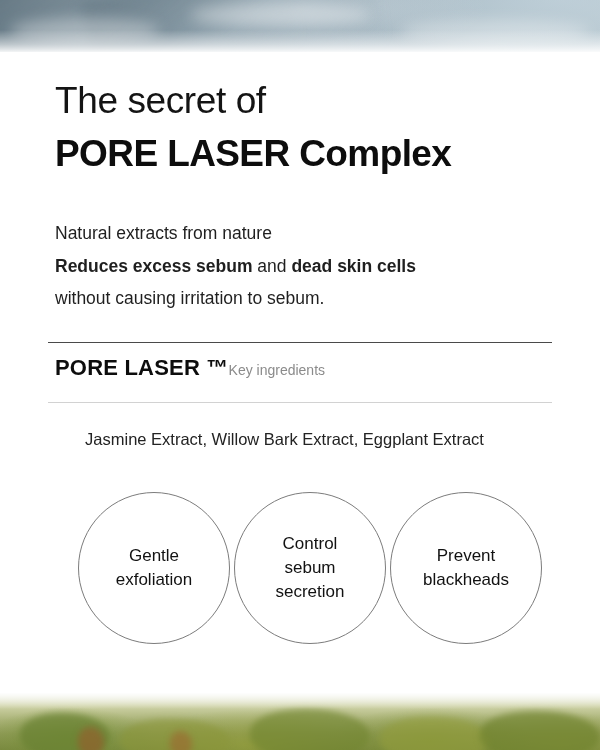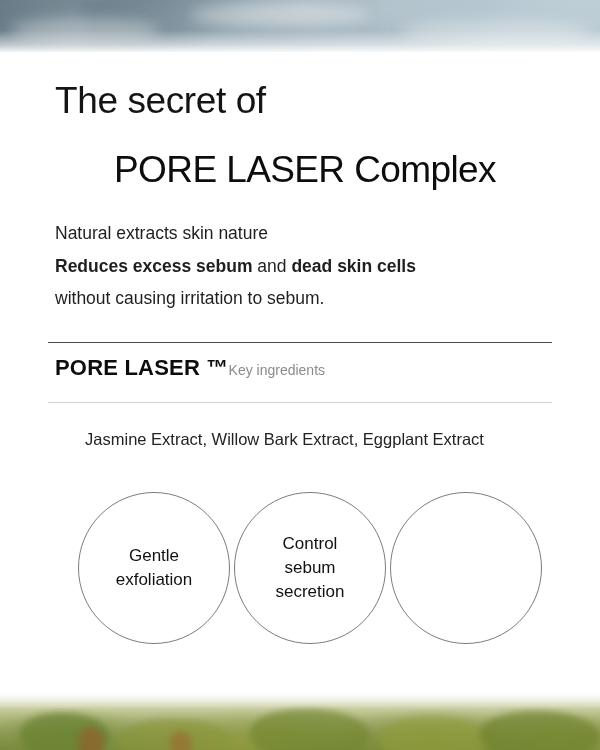--- a/index.html
+++ b/index.html
@@ -130,26 +130,25 @@
   }
   .headline-line1 {
     font-size: 37px;
     font-weight: 300;
     letter-spacing: -0.4px;
     line-height: 1.18;
     color: #141414;
   }
   .headline-line2 {
     font-size: 37px;
-    font-weight: 400;
+    font-weight: 700;
     letter-spacing: -0.6px;
     line-height: 1.18;
     color: #0d0d0d;
-    margin-top: 25px;
-    text-align: center;
+    margin-top: 9px;
   }
 
   .lede {
     position: absolute;
     left: 55px;
     top: 165px;
     width: 500px;
     font-size: 17.5px;
     line-height: 1.86;
     color: #1f1f1f;
@@ -263,21 +262,21 @@
   </div>
 
   <div class="content">
 
     <div class="headline">
       <div class="headline-line1">The secret of</div>
       <div class="headline-line2">PORE LASER Complex</div>
     </div>
 
     <div class="lede">
-      <div>Natural extracts skin nature</div>
+      <div>Natural extracts from nature</div>
       <div><b>Reduces excess sebum</b><span> and </span><b>dead skin cells</b></div>
       <div>without causing irritation to sebum.</div>
     </div>
 
     <div class="rule-top"></div>
 
     <div class="brandrow">
       <div class="brand-name">PORE LASER ™</div>
       <div class="brand-tag">Key ingredients</div>
     </div>
@@ -299,20 +298,26 @@
         </div>
       </div>
 
       <div class="circle-label label-1">
         <div class="lbl">
           <div>Gentle</div>
           <div>exfoliation</div>
         </div>
       </div>
 
+      <div class="circle-label label-3">
+        <div class="lbl">
+          <div>Prevent</div>
+          <div>blackheads</div>
+        </div>
+      </div>
     </div>
 
   </div>
 
   <div class="photo-bottom">
     <div class="leafblob l1"></div>
     <div class="leafblob l2"></div>
     <div class="leafblob l3"></div>
     <div class="leafblob l4"></div>
     <div class="leafblob l5"></div>

